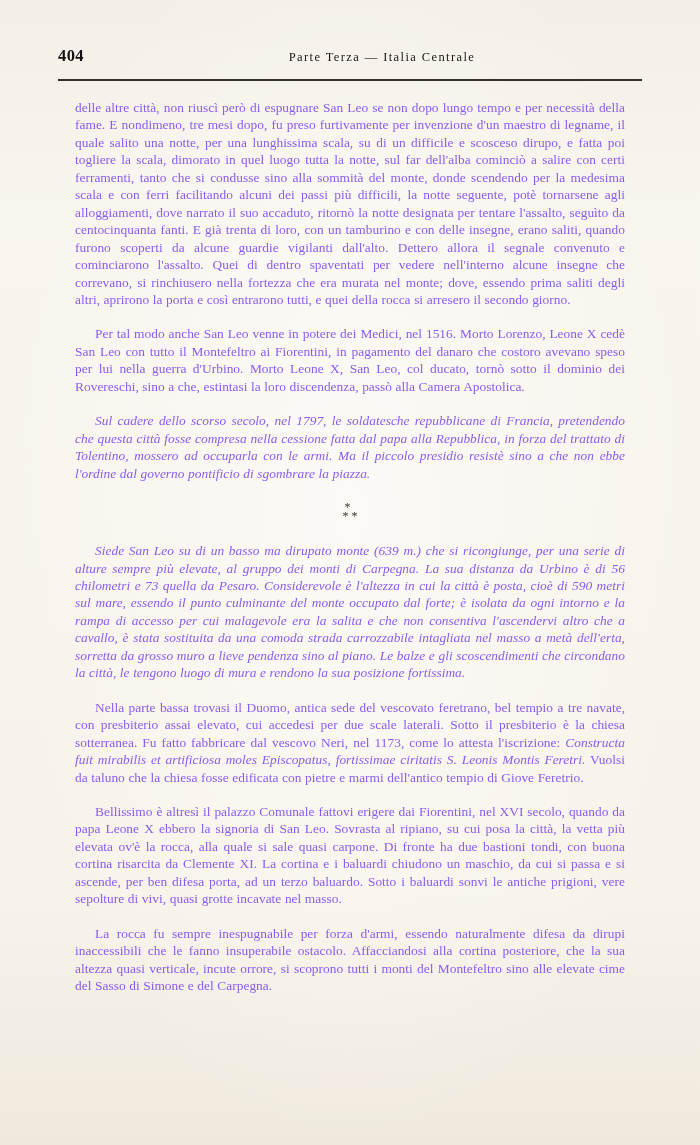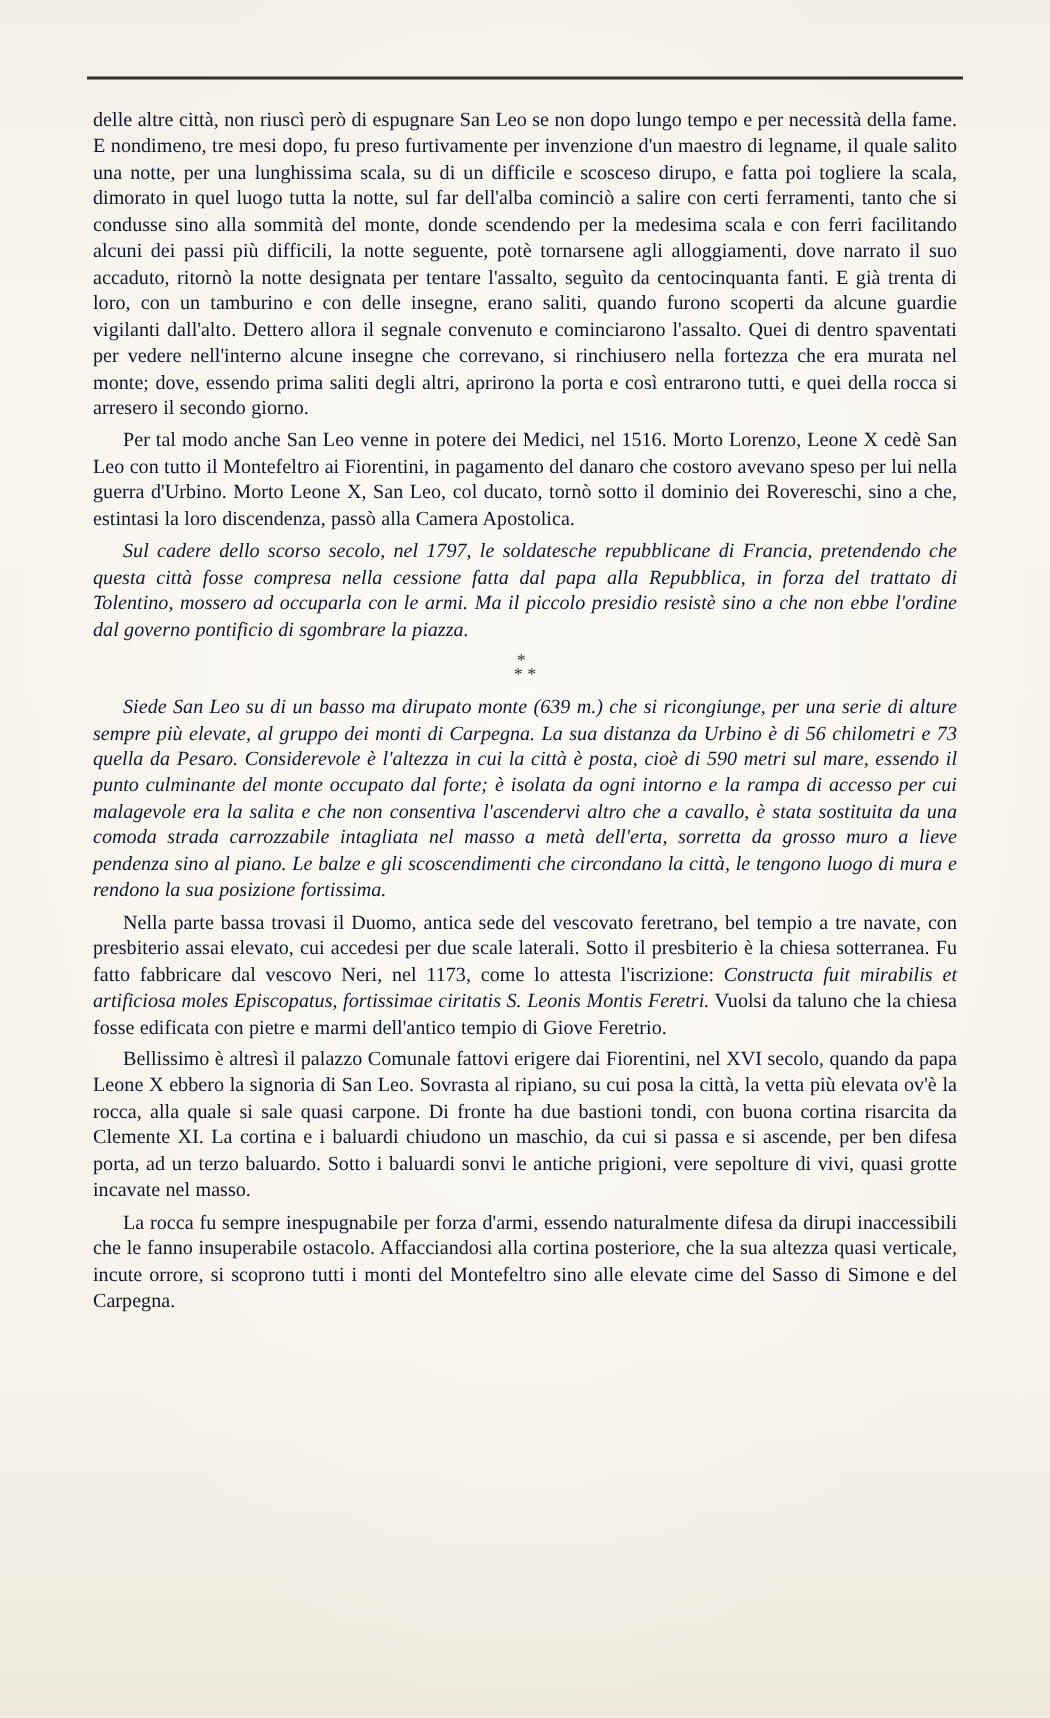--- a/index.html
+++ b/index.html
@@ -57,27 +57,27 @@
     color: #1b1814;
     transform: translateX(-28px);
   }
   .rule {
     height: 2px;
     background: #19160f;
     margin: 11px 0 18px 0;
     opacity: 0.88;
   }
   .body-text p {
-    margin: 4px;
+    margin: 17px;
     font-size: 13.4px;
     line-height: 17.45px;
     text-align: justify;
     text-indent: 20px;
     letter-spacing: 0.02px;
-    color: #0f172a;
+    color: #8b5cf6;
     word-spacing: 0.2px;
   }
   .body-text p.no-indent {
     text-indent: 0;
   }
   
   .ink-strong { color: #17140f; }
   .ink-mid { color: #2e2a22; }
   .ink-light { color: #403a30; font-style: italic; }
 
@@ -94,20 +94,24 @@
   .asterism .row1 { display: block; }
   .asterism .row2 { display: block; letter-spacing: 0px; }
   .it { font-style: italic; }
 </style>
 </head>
 <body>
 
 <div class="page">
   <div class="content">
 
+    <div class="header">
+      <div class="folio">404</div>
+      <div class="running-head">Parte Terza — Italia Centrale</div>
+    </div>
 
     <div class="rule"></div>
 
     <div class="body-text">
 
       <p class="no-indent ink-strong">delle altre città, non riuscì però di espugnare San Leo se non dopo lungo tempo e per necessità della fame. E nondimeno, tre mesi dopo, fu preso furtivamente per invenzione d'un maestro di legname, il quale salito una notte, per una lunghissima scala, su di un difficile e scosceso dirupo, e fatta poi togliere la scala, dimorato in quel luogo tutta la notte, sul far dell'alba cominciò a salire con certi ferramenti, tanto che si condusse sino alla sommità del monte, donde scendendo per la medesima scala e con ferri facilitando alcuni dei passi più difficili, la notte seguente, potè tornarsene agli alloggiamenti, dove narrato il suo accaduto, ritornò la notte designata per tentare l'assalto, seguìto da centocinquanta fanti. E già trenta di loro, con un tamburino e con delle insegne, erano saliti, quando furono scoperti da alcune guardie vigilanti dall'alto. Dettero allora il segnale convenuto e cominciarono l'assalto. Quei di dentro spaventati per vedere nell'interno alcune insegne che correvano, si rinchiusero nella fortezza che era murata nel monte; dove, essendo prima saliti degli altri, aprirono la porta e così entrarono tutti, e quei della rocca si arresero il secondo giorno.</p>
 
       <p class="ink-mid">Per tal modo anche San Leo venne in potere dei Medici, nel 1516. Morto Lorenzo, Leone X cedè San Leo con tutto il Montefeltro ai Fiorentini, in pagamento del danaro che costoro avevano speso per lui nella guerra d'Urbino. Morto Leone X, San Leo, col ducato, tornò sotto il dominio dei Rovereschi, sino a che, estintasi la loro discendenza, passò alla Camera Apostolica.</p>
 
       <p class="ink-light">Sul cadere dello scorso secolo, nel 1797, le soldatesche repubblicane di Francia, pretendendo che questa città fosse compresa nella cessione fatta dal papa alla Repubblica, in forza del trattato di Tolentino, mossero ad occuparla con le armi. Ma il piccolo presidio resistè sino a che non ebbe l'ordine dal governo pontificio di sgombrare la piazza.</p>

